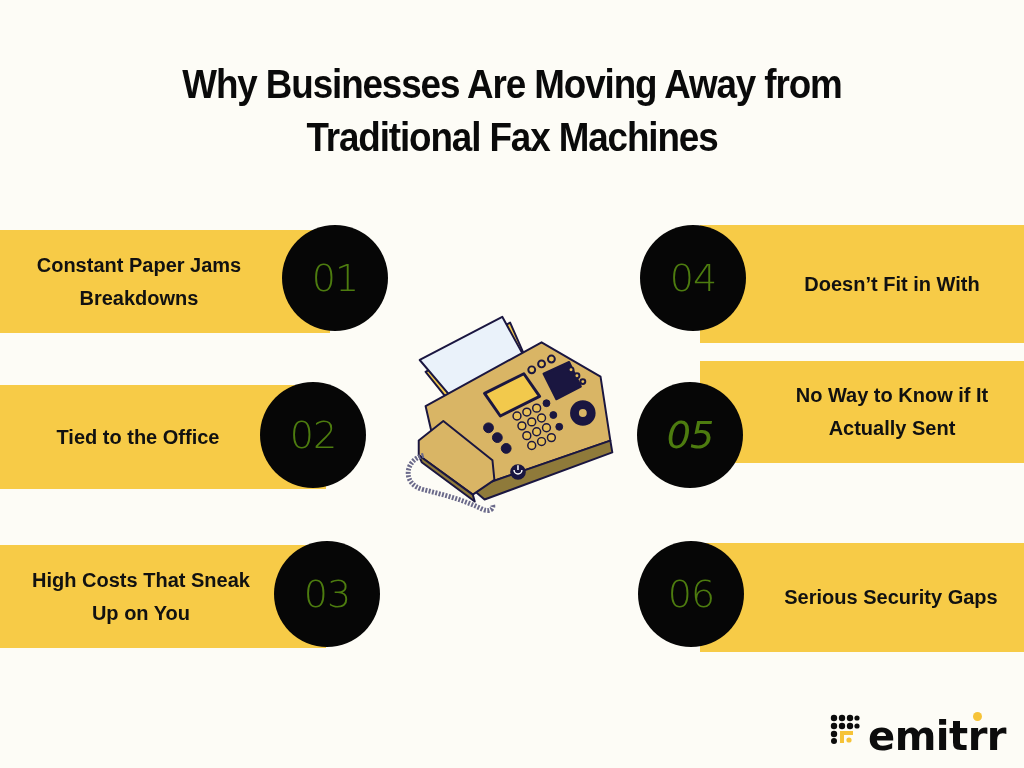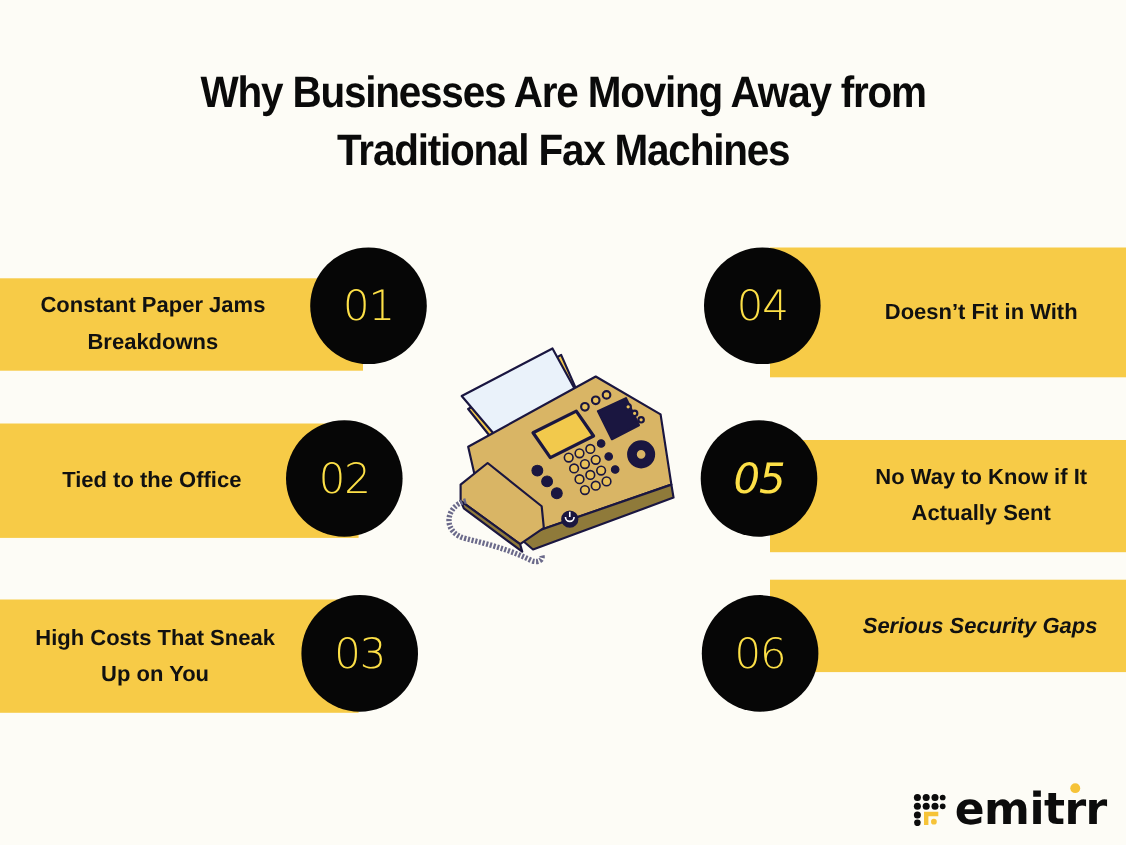--- a/index.html
+++ b/index.html
@@ -36,38 +36,38 @@
       font-size: 20px;
       line-height: 33px;
       color: #111;
     }
     .banner .txt { display: block; }
     .circle {
       position: absolute;
       width: 106px; height: 106px;
       border-radius: 50%;
       background: #060606;
-      color: #fde047;
+      color: #4d7c0f;
       display: flex;
       align-items: center;
       justify-content: center;
       font-family: "DejaVu Sans", sans-serif;
       font-weight: 300;
       font-size: 38px;
       letter-spacing: -1px;
     }
     .fax {
       position: absolute;
       left: 404px; top: 310px;
       width: 226px; height: 212px;
     }
     .logo {
       position: absolute;
       left: 830px; top: 714px;
-      display: flex; align-items: center;
+      display: flex; 
     }
     .logo-mark { width: 30px; height: 30px; margin-right: 8px; }
     .logo-text {
       font-family: "DejaVu Sans", sans-serif;
       font-weight: 700;
       font-size: 40px;
       letter-spacing: -0.5px;
       color: #0c0c0c;
       line-height: 44px;
       position: relative;
@@ -81,21 +81,21 @@
     }
   </style>
 </head>
 <body>
 
 <h1 class="title">
   <span>Why Businesses Are Moving Away from</span>
   <span>Traditional Fax Machines</span>
 </h1>
 
-<div class="banner" style="left:0; top:230px; width:330px; height:84px; padding-right:52px;margin-top:23px;">
+<div class="banner" style="left:0; top:230px; width:330px; height:103px; padding-right:52px;">
   <div>
     <span class="txt">Constant Paper Jams</span>
     <span class="txt">Breakdowns</span>
   </div>
 </div>
 <div class="circle" style="left:282px; top:225px;">01</div>
 
 <div class="banner" style="left:0; top:385px; width:326px; height:104px; padding-right:50px;text-align:center;">
   <div>
     <span class="txt">Tied to the Office</span>
@@ -111,29 +111,29 @@
 </div>
 <div class="circle" style="left:274px; top:541px;">03</div>
 
 <div class="banner" style="left:700px; top:225px; width:324px; height:118px; padding-left:60px;">
   <div>
     <span class="txt">Doesn’t Fit in With</span>
   </div>
 </div>
 <div class="circle" style="left:640px; top:225px;">04</div>
 
-<div class="banner" style="left:700px; top:400px; width:324px; height:102px; padding-left:60px;">
+<div class="banner" style="left:700px; top:361px; width:324px; height:102px; padding-left:60px;">
   <div>
     <span class="txt">No Way to Know if It</span>
     <span class="txt">Actually Sent</span>
   </div>
 </div>
 <div class="circle" style="left:637px; top:382px;font-style:italic;">05</div>
 
-<div class="banner" style="left:700px; top:527px; width:324px; height:84px; padding-left:58px;font-style:italic;">
+<div class="banner" style="left:700px; top:543px; width:324px; height:109px; padding-left:58px;">
   <div>
     <span class="txt">Serious Security Gaps</span>
   </div>
 </div>
 <div class="circle" style="left:638px; top:541px;">06</div>
 
 <svg class="fax" viewBox="0 0 230 210" xmlns="http://www.w3.org/2000/svg">
   <g stroke="#1a1640" stroke-width="2" stroke-linejoin="round">
 
     <polygon points="22,60 108,10 130,60 50,95" fill="#f2c94c"></polygon>

